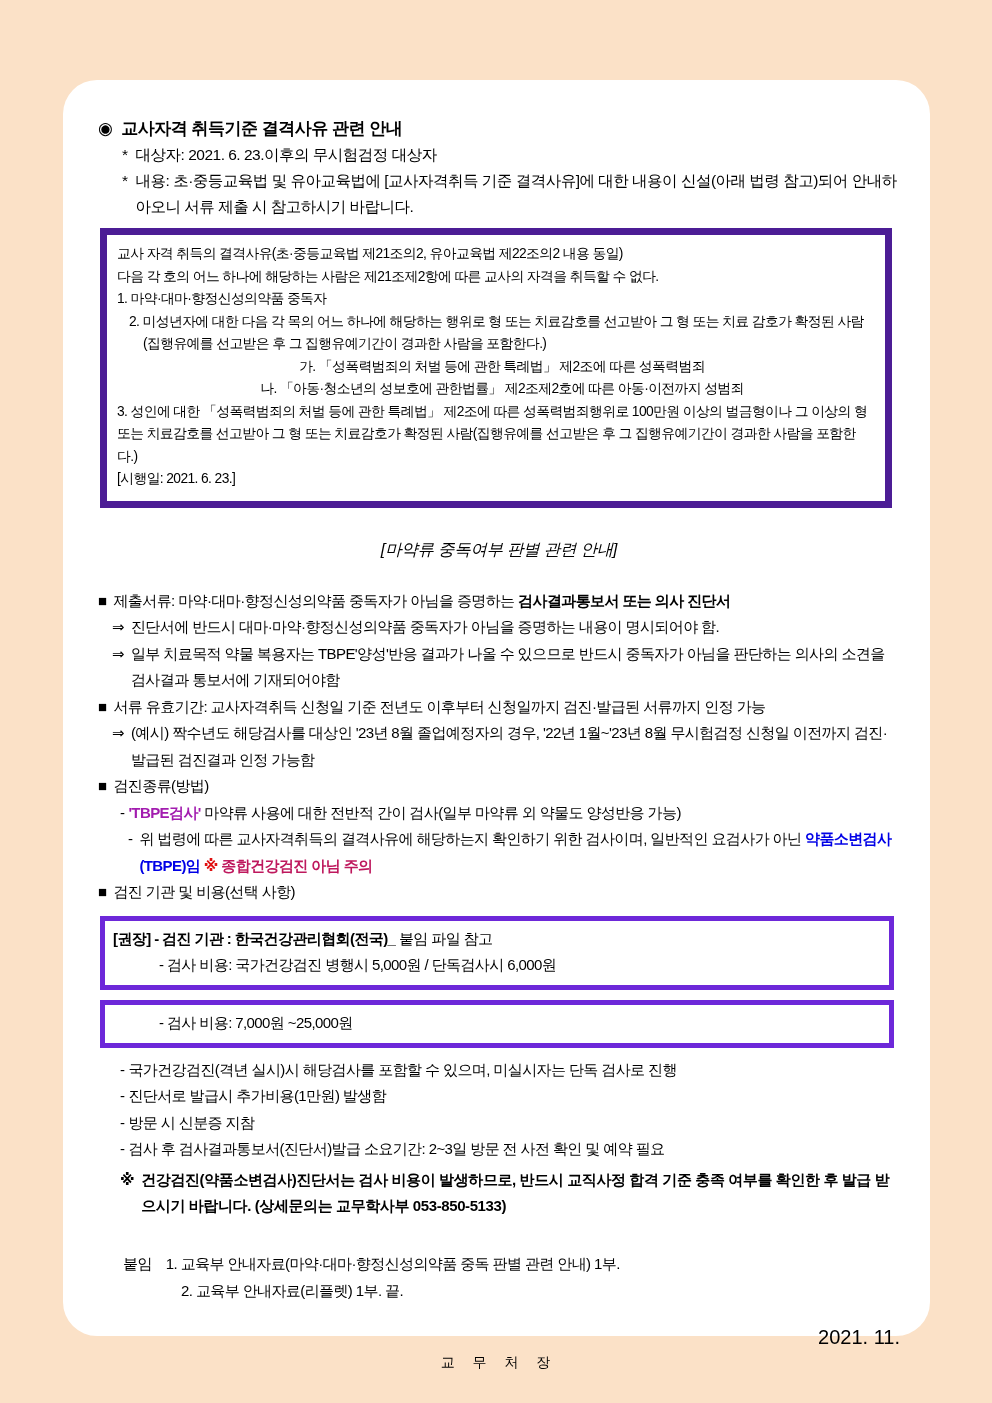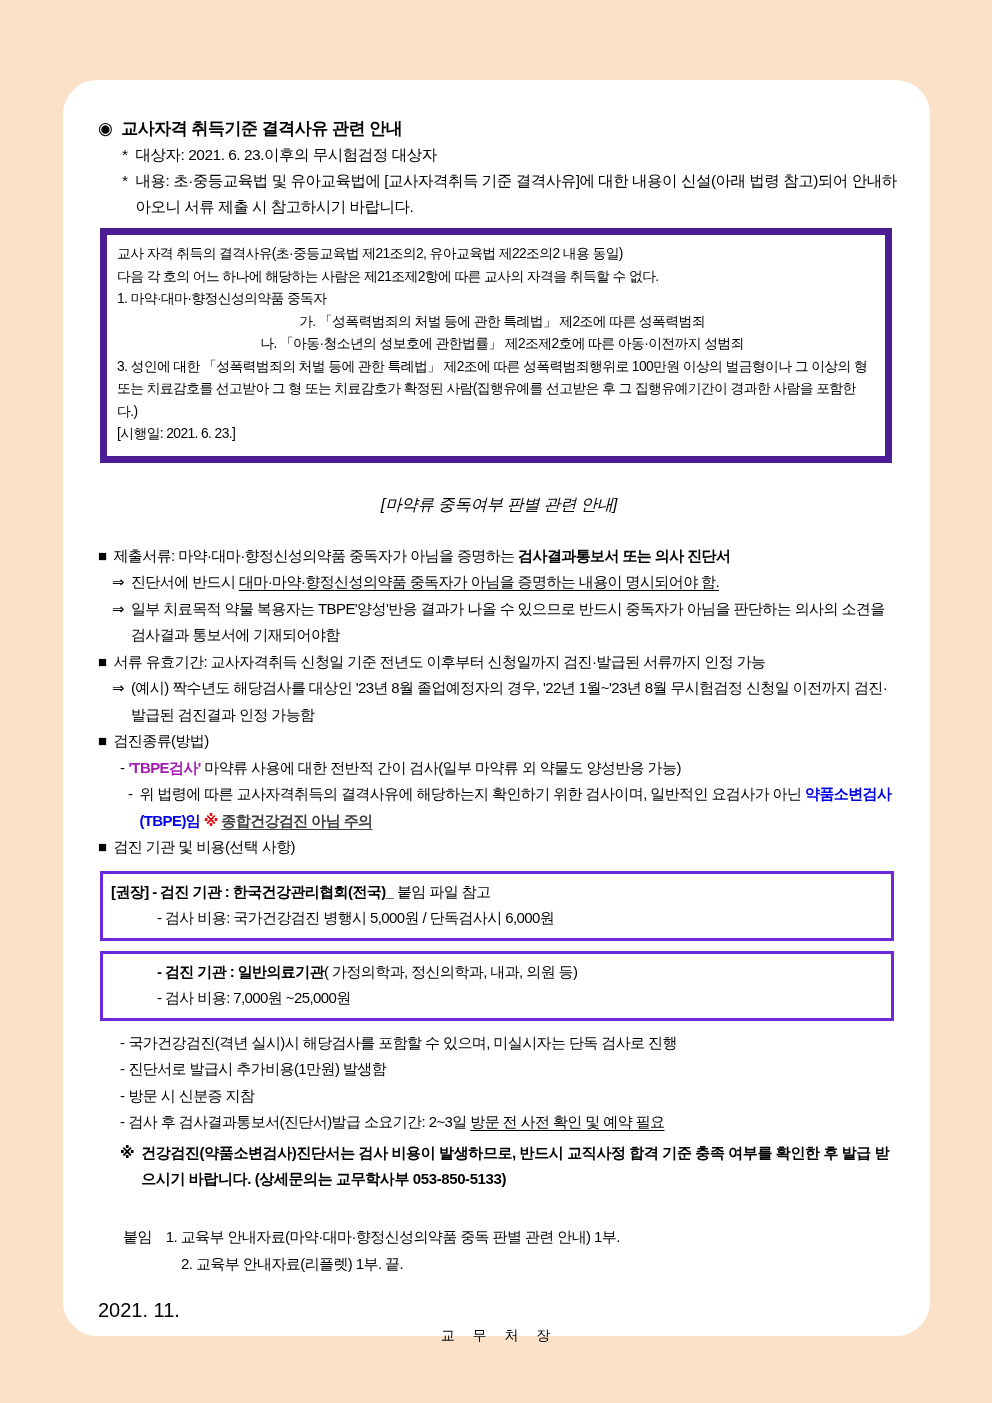--- a/index.html
+++ b/index.html
@@ -35,37 +35,37 @@
   .notice-title { text-align:center; font-size:16.5px; line-height:26px; margin-top:28px; letter-spacing:-0.3px;font-style:italic; }
   .body-block { margin-top:26px; font-size:15px; line-height:26.5px; letter-spacing:-0.6px; }
   .bullet .marker { padding-right:7px; }
   .arrow { padding-left:14px; }
   .arrow .marker { padding-right:7px; }
   .dash1 { padding-left:22px; }
   .dash1 .marker { padding-right:4px; }
   .dash2 { padding-left:30px; }
   .dash2 .marker { padding-right:7px; }
   .b { font-weight:bold; }
-  .u { text-decoration:underline; text-underline-offset:3px; }
+  .u { text-underline-offset:3px; }
   .blue { font-weight:bold; }
   .org-box {
-    border:3px solid #6d28d9; margin:10px 6px 0 2px;
+    border:5px solid #6d28d9; margin:10px 6px 0 2px;
     padding:5px 10px 7px 8px;
     font-size:15px; line-height:26px; letter-spacing:-0.6px;
   }
   .org-line2 { padding-left:46px; }
   .org-box2-line { padding-left:46px; }
   .post-dashes { margin-top:9px; font-size:15px; line-height:26.5px; letter-spacing:-0.6px; }
   .warn-block { margin-top:4px; font-size:15px; font-weight:bold; line-height:26.5px; letter-spacing:-0.4px; }
   .warn-block .line { padding-left:22px; }
   .warn-block .marker { padding-right:7px; }
   .attach-block { margin-top:30px; font-size:15px; line-height:27px; letter-spacing:-0.6px; padding-left:25px; }
   .attach-block .label { padding-right:14px; }
   .attach-item2 { padding-left:58px; }
-  .footer-date { text-align:left; font-size:20px; margin-top:18px; line-height:30px; }
+  .footer-date { text-align:right; font-size:20px; margin-top:18px; line-height:30px; }
   .footer-signer { text-align:center; font-size:14px; margin-top:2px; letter-spacing:7px; }
 </style>
 </head>
 <body>
 
 <div class="card">
 
   <div class="line doc-title">
     <span class="marker">◉</span>
     <span class="txt">교사자격 취득기준 결격사유 관련 안내</span>
@@ -76,20 +76,21 @@
   </div>
   <div class="line sub">
     <span class="marker">*</span>
     <span class="txt">내용: 초·중등교육법 및 유아교육법에 [교사자격취득 기준 결격사유]에 대한 내용이 신설(아래 법령 참고)되어 안내하아오니 서류 제출 시 참고하시기 바랍니다.</span>
   </div>
 
   <div class="law-box">
     <div>교사 자격 취득의 결격사유(초·중등교육법 제21조의2, 유아교육법 제22조의2 내용 동일)</div>
     <div>다음 각 호의 어느 하나에 해당하는 사람은 제21조제2항에 따른 교사의 자격을 취득할 수 없다.</div>
     <div>1. 마약·대마·향정신성의약품 중독자</div>
+    <div class="law-indent1">2. 미성년자에 대한 다음 각 목의 어느 하나에 해당하는 행위로 형 또는 치료감호를 선고받아 그 형 또는 치료 감호가 확정된 사람(집행유예를 선고받은 후 그 집행유예기간이 경과한 사람을 포함한다.)</div>
     <div class="law-indent2">가. 「성폭력범죄의 처벌 등에 관한 특례법」 제2조에 따른 성폭력범죄</div>
     <div class="law-indent2">나. 「아동·청소년의 성보호에 관한법률」 제2조제2호에 따른 아동·이전까지 성범죄</div>
     <div>3. 성인에 대한 「성폭력범죄의 처벌 등에 관한 특례법」 제2조에 따른 성폭력범죄행위로 100만원 이상의 벌금형이나 그 이상의 형 또는 치료감호를 선고받아 그 형 또는 치료감호가 확정된 사람(집행유예를 선고받은 후 그 집행유예기간이 경과한 사람을 포함한다.)</div>
     <div>[시행일: 2021. 6. 23.]</div>
   </div>
 
   <div class="notice-title">[마약류 중독여부 판별 관련 안내]</div>
 
   <div class="body-block">
 
@@ -123,36 +124,35 @@
       <span class="txt">검진종류(방법)</span>
     </div>
 
     <div class="line dash1">
       <span class="marker">-</span>
       <span class="txt"><span class="blue" style="color:#a21caf">'TBPE검사'</span><span> 마약류 사용에 대한 전반적 간이 검사(일부 마약류 외 약물도 양성반응 가능)</span></span>
     </div>
 
     <div class="line dash2">
       <span class="marker">-</span>
-      <span class="txt"><span>위 법령에 따른 교사자격취득의 결격사유에 해당하는지 확인하기 위한 검사이며, 일반적인 요검사가 아닌 </span><span class="blue" style="color:#0000e6">약품소변검사(TBPE)임</span><span class="b" style="color:#e01010">   ※ </span><span class="u b" style="color:#404040">종합건강검진 아님 주의</span></span>
+      <span class="txt"><span>위 법령에 따른 교사자격취득의 결격사유에 해당하는지 확인하기 위한 검사이며, 일반적인 요검사가 아닌 </span><span class="blue" style="color:#0000e6">약품소변검사(TBPE)임</span><span class="b" style="color:#e01010">   ※ </span><span class="u b" style="color:#be185d">종합건강검진 아님 주의</span></span>
     </div>
 
     <div class="line bullet">
       <span class="marker">■</span>
       <span class="txt">검진 기관 및 비용(선택 사항)</span>
     </div>
   </div>
 
   <div class="org-box">
     <div><span class="b">[권장] - 검진 기관 : 한국건강관리협회(전국)_</span><span> 붙임 파일 참고</span></div>
     <div class="org-line2">- 검사 비용: 국가건강검진 병행시 5,000원 / 단독검사시 6,000원</div>
   </div>
 
   <div class="org-box">
-    <div class="org-box2-line"><span class="b">- 검진 기관 : 일반의료기관</span><span>( 가정의학과, 정신의학과, 내과, 의원 등)</span></div>
     <div class="org-box2-line">- 검사 비용: 7,000원 ~25,000원</div>
   </div>
 
   <div class="post-dashes">
     <div class="line dash1">
       <span class="marker">-</span>
       <span class="txt">국가건강검진(격년 실시)시 해당검사를 포함할 수 있으며, 미실시자는 단독 검사로 진행</span>
     </div>
     <div class="line dash1">
       <span class="marker">-</span>

